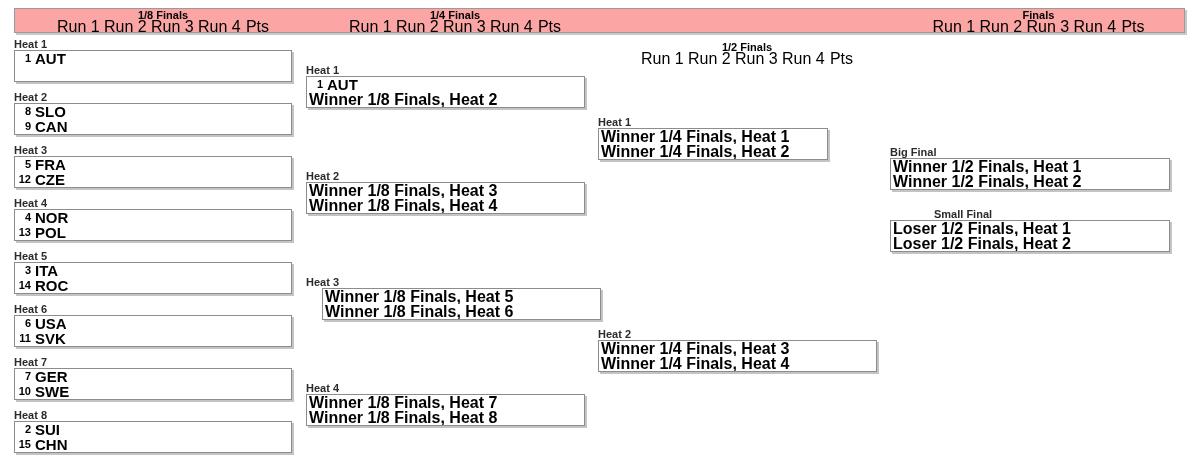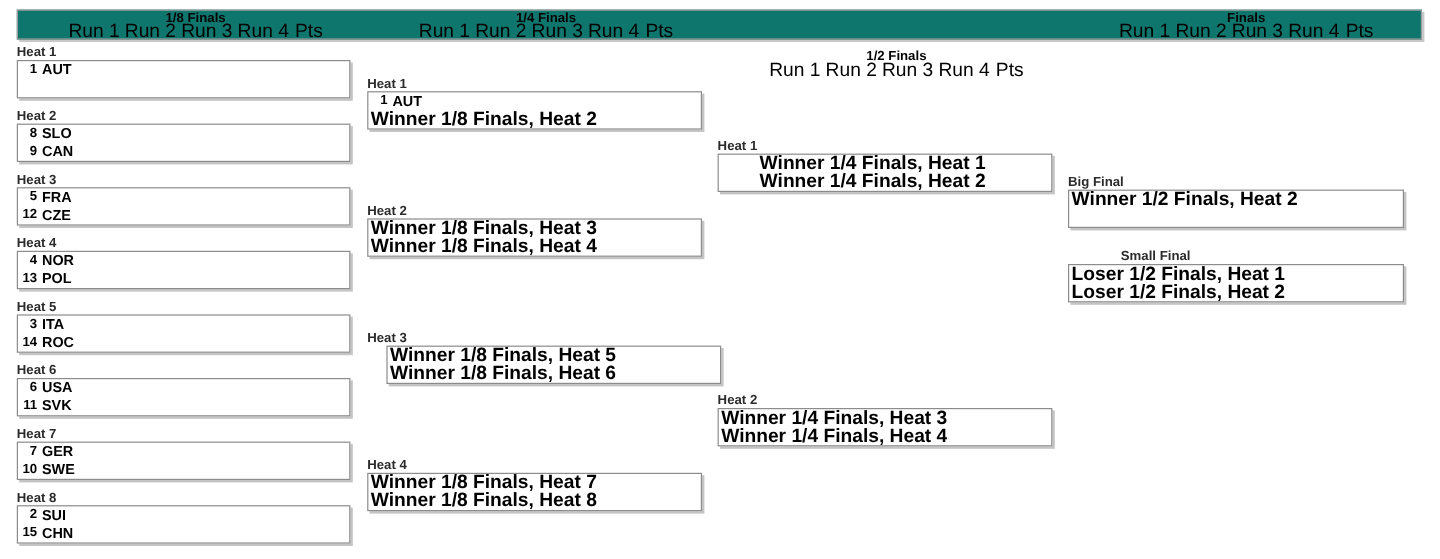--- a/index.html
+++ b/index.html
@@ -25,21 +25,21 @@
 
   
   .header-bar {
     position: absolute;
     left: 14px;
     top: 8px;
     width: 1171px;
     height: 25px;
     border: 1px solid #9a9a9a;
     box-shadow: 2px 2px 0 #c8c8c8;
-    background: #0f766e;
+    background: #fca5a5;
     box-sizing: border-box;
   }
   .header-group {
     position: absolute;
     top: 0;
     height: 100%;
   }
   .header-title {
     position: absolute;
     top: 0px;
@@ -102,21 +102,21 @@
     display: inline-block;
     width: 20px;
     text-align: right;
     padding-right: 4px;
     font-weight: bold;
     font-size: 11px;
     box-sizing: border-box;
   }
   .nation {
     font-weight: bold;
-    font-size: 12px;
+    font-size: 15px;
   }
   .placeholder-text {
     padding-left: 2px;
     font-weight: bold;
     font-size: 16px;
   }
   .empty-row { height: 15px; }
 </style>
 </head>
 <body>
@@ -282,40 +282,43 @@
     <div class="heat-label" style="left: 306px; top: 384px;">Heat 4</div>
     <div class="heat-box" style="left: 306px; top: 394px; width: 279px; height: 32px;">
       <div class="heat-row">
         <span class="placeholder-text">Winner 1/8 Finals, Heat 7</span>
       </div>
       <div class="heat-row">
         <span class="placeholder-text">Winner 1/8 Finals, Heat 8</span>
       </div>
     </div>
     <div class="heat-label" style="left: 598px; top: 118px;">Heat 1</div>
-    <div class="heat-box" style="left: 598px; top: 128px; width: 279px; height: 32px; padding-left: 32px;">
+    <div class="heat-box" style="left: 598px; top: 128px; width: 230px; height: 32px;">
       <div class="heat-row">
         <span class="placeholder-text">Winner 1/4 Finals, Heat 1</span>
       </div>
       <div class="heat-row">
         <span class="placeholder-text">Winner 1/4 Finals, Heat 2</span>
       </div>
     </div>
     <div class="heat-label" style="left: 598px; top: 330px;">Heat 2</div>
     <div class="heat-box" style="left: 598px; top: 340px; width: 279px; height: 32px;">
       <div class="heat-row">
         <span class="placeholder-text">Winner 1/4 Finals, Heat 3</span>
       </div>
       <div class="heat-row">
         <span class="placeholder-text">Winner 1/4 Finals, Heat 4</span>
       </div>
     </div>
     <div class="heat-label" style="left: 890px; top: 148px;">Big Final</div>
     <div class="heat-box" style="left: 890px; top: 158px; width: 280px; height: 32px;">
       <div class="heat-row">
+        <span class="placeholder-text">Winner 1/2 Finals, Heat 1</span>
+      </div>
+      <div class="heat-row">
         <span class="placeholder-text">Winner 1/2 Finals, Heat 2</span>
       </div>
     </div>
     <div class="heat-label" style="left: 890px; top: 210px; padding-left: 44px;">Small Final</div>
     <div class="heat-box" style="left: 890px; top: 220px; width: 280px; height: 32px;">
       <div class="heat-row">
         <span class="placeholder-text">Loser 1/2 Finals, Heat 1</span>
       </div>
       <div class="heat-row">
         <span class="placeholder-text">Loser 1/2 Finals, Heat 2</span>

